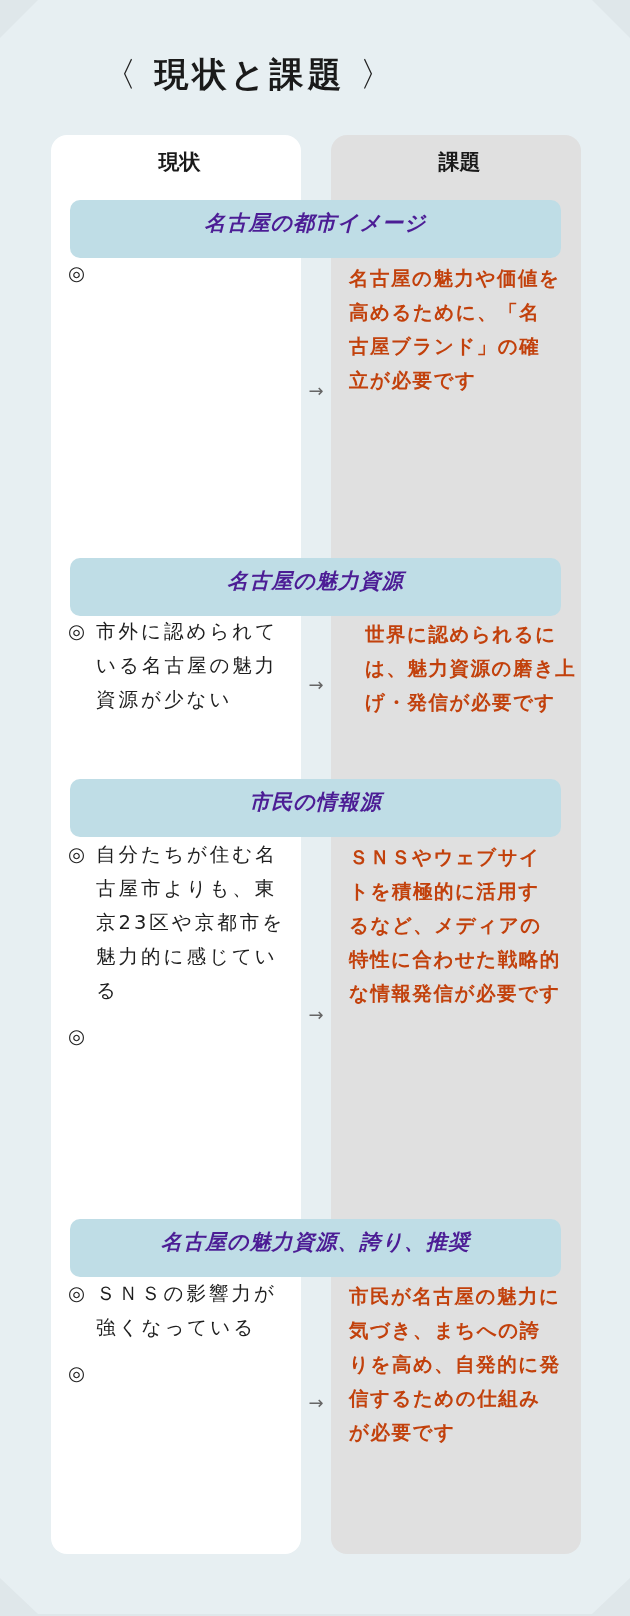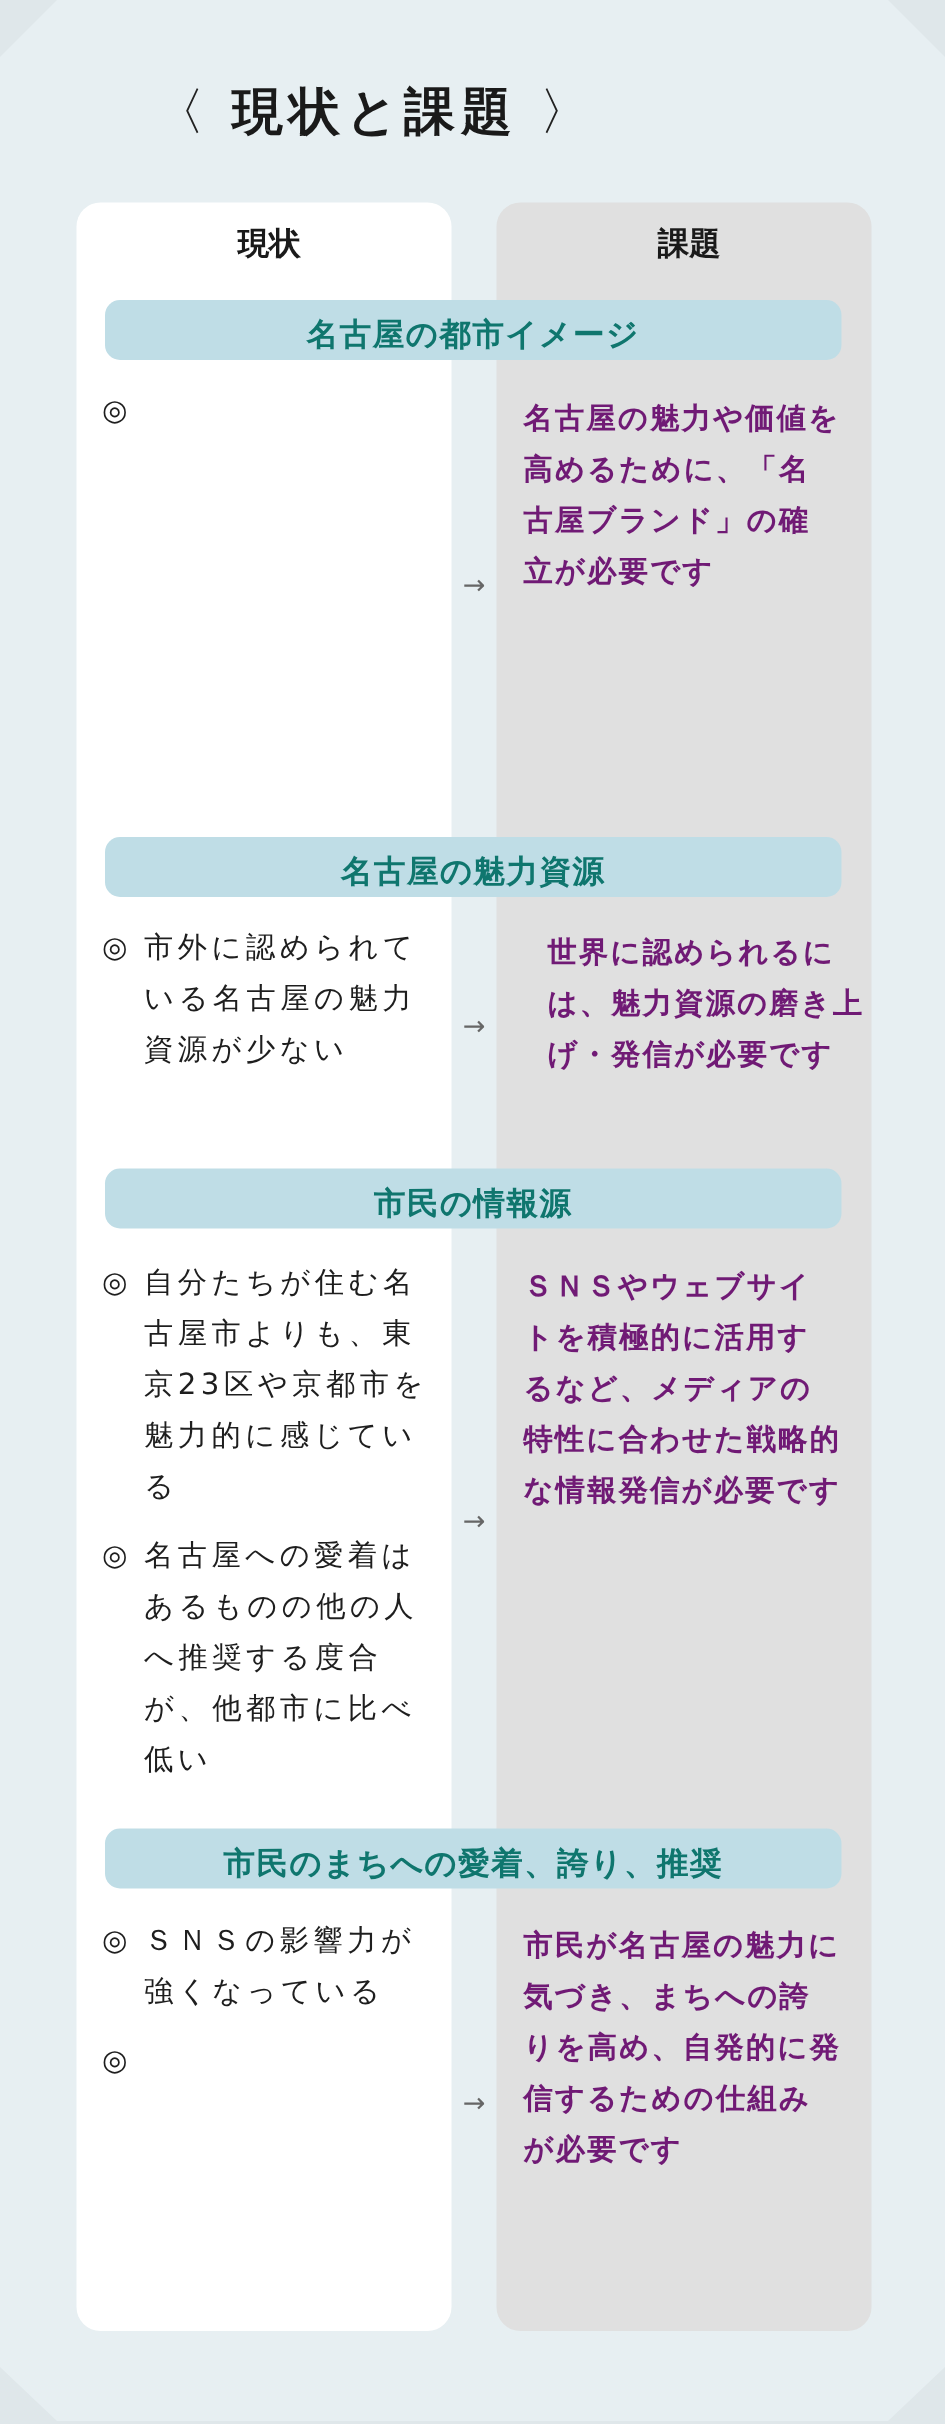--- a/index.html
+++ b/index.html
@@ -24,33 +24,33 @@
   }
   .card.left { left:51px; width:250px; background:#ffffff; }
   .card.right { left:331px; width:250px; background:#e0e0e0; }
   .col-head {
     position:absolute; top:148px; width:257px; text-align:center;
     font-size:21px; font-weight:bold; color:#1a1a1a;
   }
   .col-head.left { left:51px; }
   .col-head.right { left:331px; }
   .sec-bar {
-    position:absolute; left:70px; width:491px; height:40px; border-radius:10px;
+    position:absolute; left:70px; width:491px; height:58px; border-radius:10px;
     background:#bfdde6; text-align:center; line-height:46px;
-    font-size:21px; font-weight:bold; letter-spacing:1px; color:#0f766e;
+    font-size:21px; font-weight:bold; letter-spacing:1px; color:#4c1d95;font-style:italic;
   }
   .cur {
     position:absolute; left:68px; width:220px;
     font-size:19.5px; line-height:34px; letter-spacing:3px; color:#1e1e1e;
   }
   .item { position:relative; padding-left:28px; margin-bottom:12px; }
   .item .mark { position:absolute; left:0; top:0; }
   .iss {
     position:absolute; left:349px; width:212px;
-    font-size:19.5px; line-height:34px; font-weight:bold; letter-spacing:1.5px; color:#701a75;
+    font-size:19.5px; line-height:34px; font-weight:bold; letter-spacing:1.5px; color:#c2410c;
   }
   .arrow {
     position:absolute; left:302px; width:28px; text-align:center;
     font-size:18px; color:#666;
   }
 </style>
 </head>
 <body>
 
 <div class="bg"></div>
@@ -85,27 +85,26 @@
 <div class="iss" style="top:618px;margin-left:16px;">世界に認められるには、魅力資源の磨き上げ・発信が必要です</div>
 
 <div class="sec-bar" style="top:779px;">市民の情報源</div>
 <div class="cur" style="top:838px;">
   <div class="item">
     <span class="mark">◎</span>
     <span>自分たちが住む名古屋市よりも、東京23区や京都市を魅力的に感じている</span>
   </div>
   <div class="item">
     <span class="mark">◎</span>
-    <span>名古屋への愛着はあるものの他の人へ推奨する度合が、他都市に比べ低い</span>
   </div>
 </div>
 <div class="arrow" style="top:1004px;">→</div>
 <div class="iss" style="top:841px;">ＳＮＳやウェブサイトを積極的に活用するなど、メディアの特性に合わせた戦略的な情報発信が必要です</div>
 
-<div class="sec-bar" style="top:1219px;">市民のまちへの愛着、誇り、推奨</div>
+<div class="sec-bar" style="top:1219px;">名古屋の魅力資源、誇り、推奨</div>
 <div class="cur" style="top:1277px;">
   <div class="item">
     <span class="mark">◎</span>
     <span>ＳＮＳの影響力が強くなっている</span>
   </div>
   <div class="item">
     <span class="mark">◎</span>
   </div>
 </div>
 <div class="arrow" style="top:1392px;">→</div>

